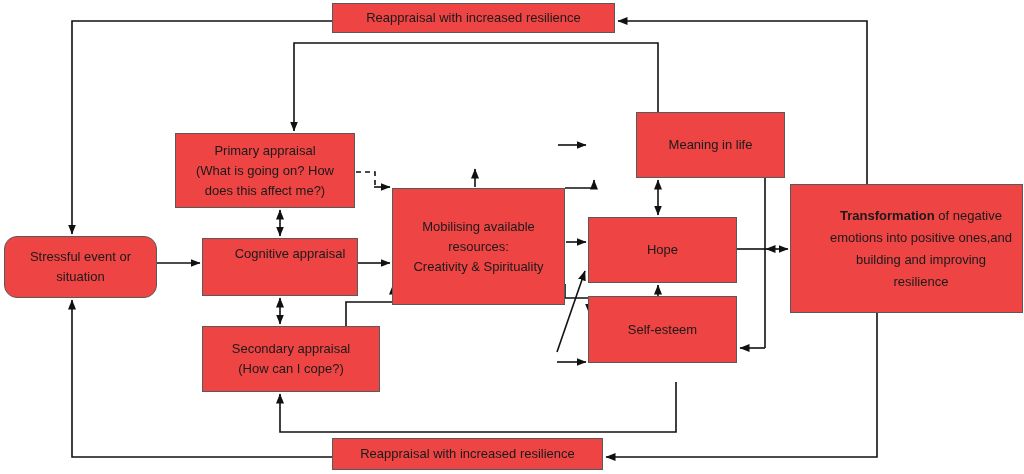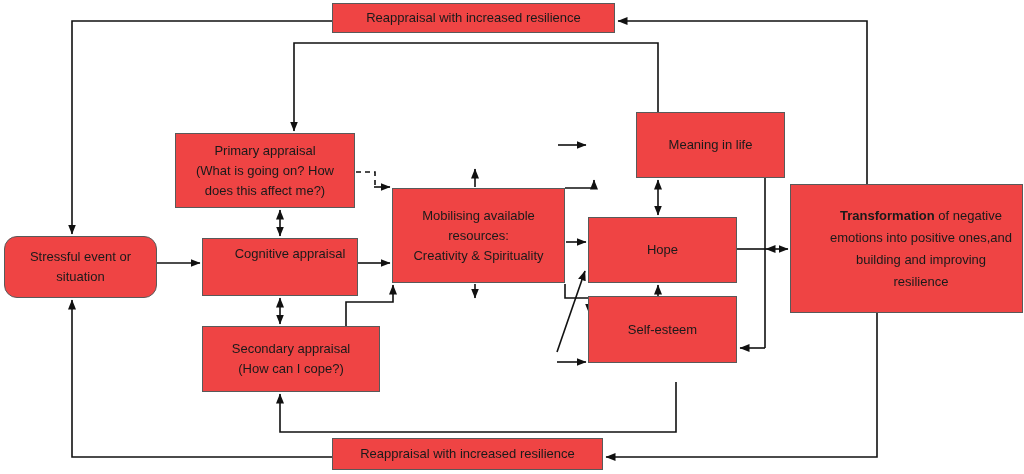--- a/index.html
+++ b/index.html
@@ -107,21 +107,21 @@
   <div class="box top-align" style="left:202px;top:238px;width:156px;height:58px;padding-left:20px;">
     <span class="txt">Cognitive appraisal</span>
   </div>
 
   <div class="box" style="left:202px;top:326px;width:178px;height:66px;">
     <span class="txt">Secondary appraisal
 (How can I cope?)</span>
   </div>
 
 
-  <div class="box" style="left:392px;top:188px;width:173px;height:95px;">
+  <div class="box" style="left:392px;top:188px;width:173px;height:117px;">
     <span class="txt">Mobilising available
 resources:
 Creativity &amp; Spirituality</span>
   </div>
 
 
   <div class="box" style="left:588px;top:112px;width:149px;height:66px;margin-left:48px;">
     <span class="txt">Meaning in life</span>
   </div>
 

